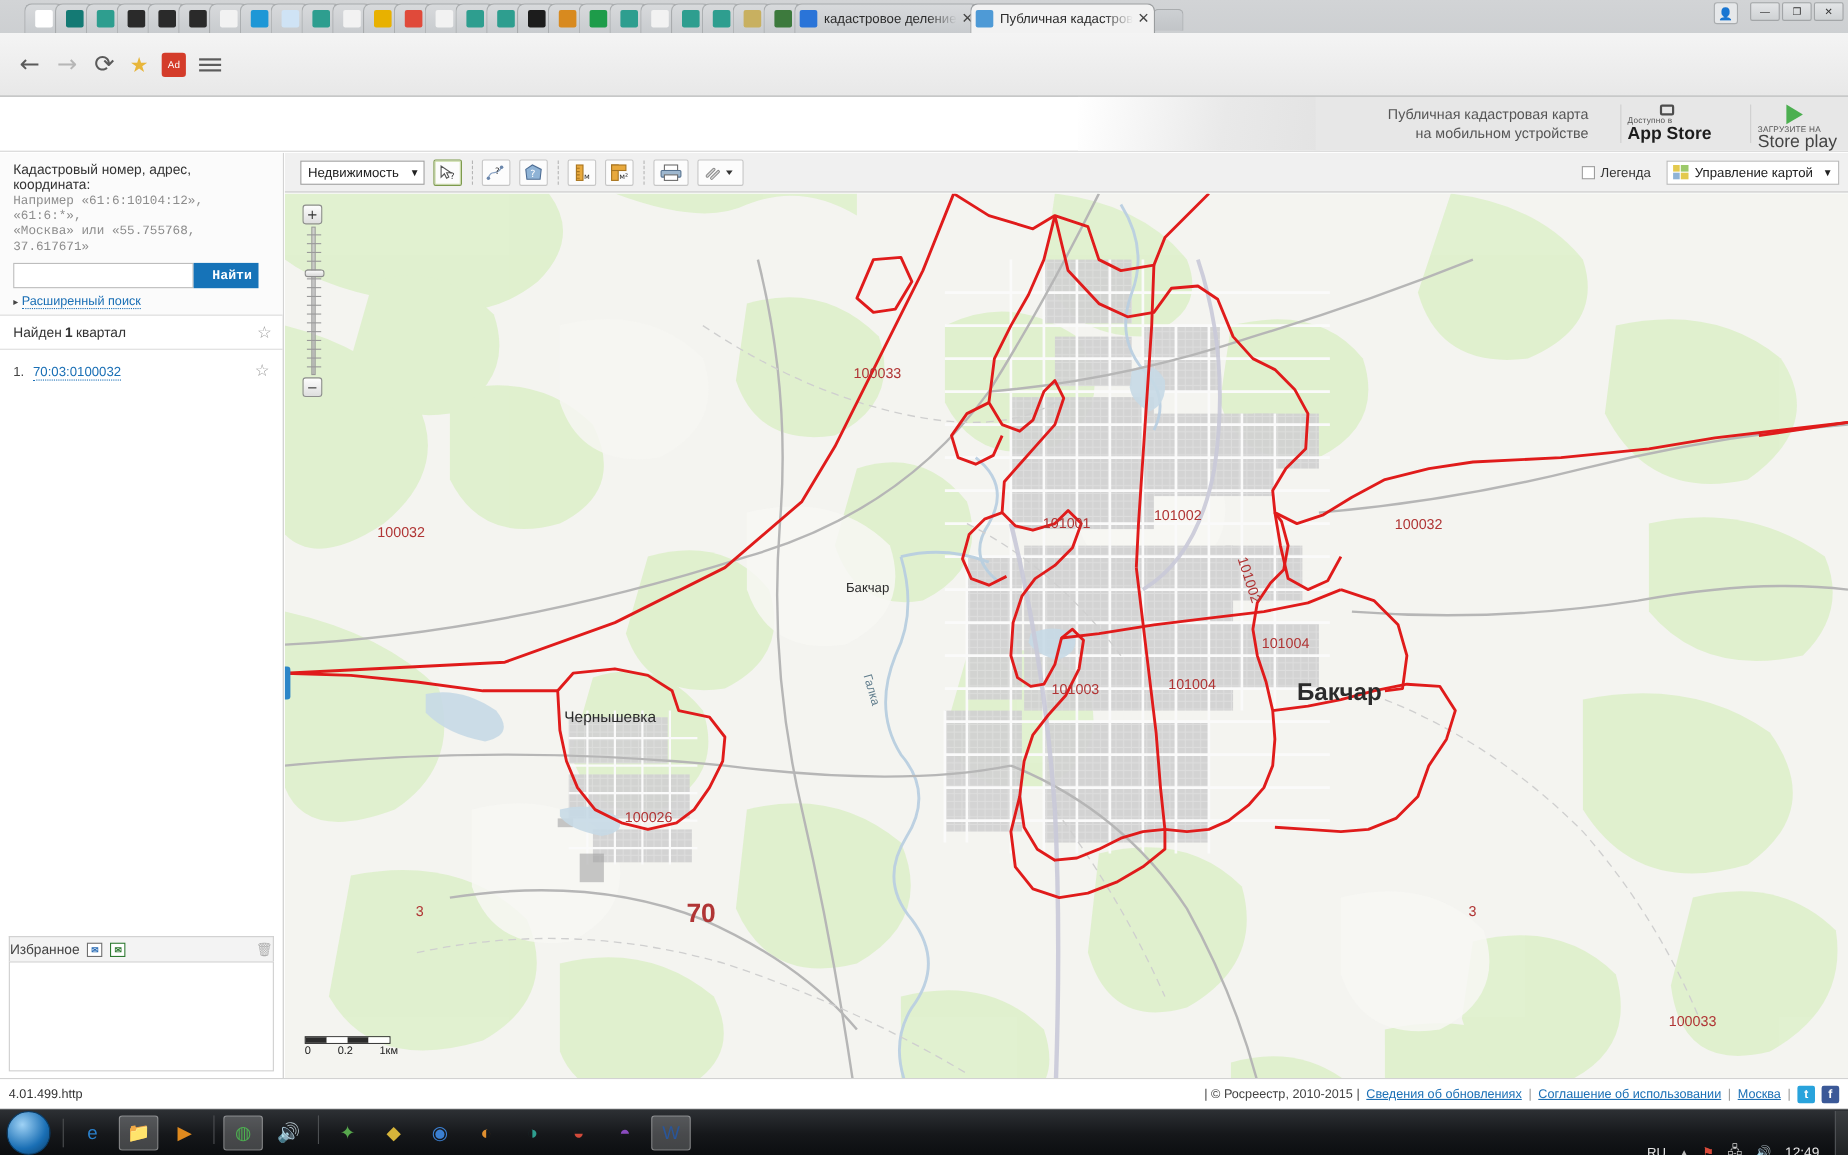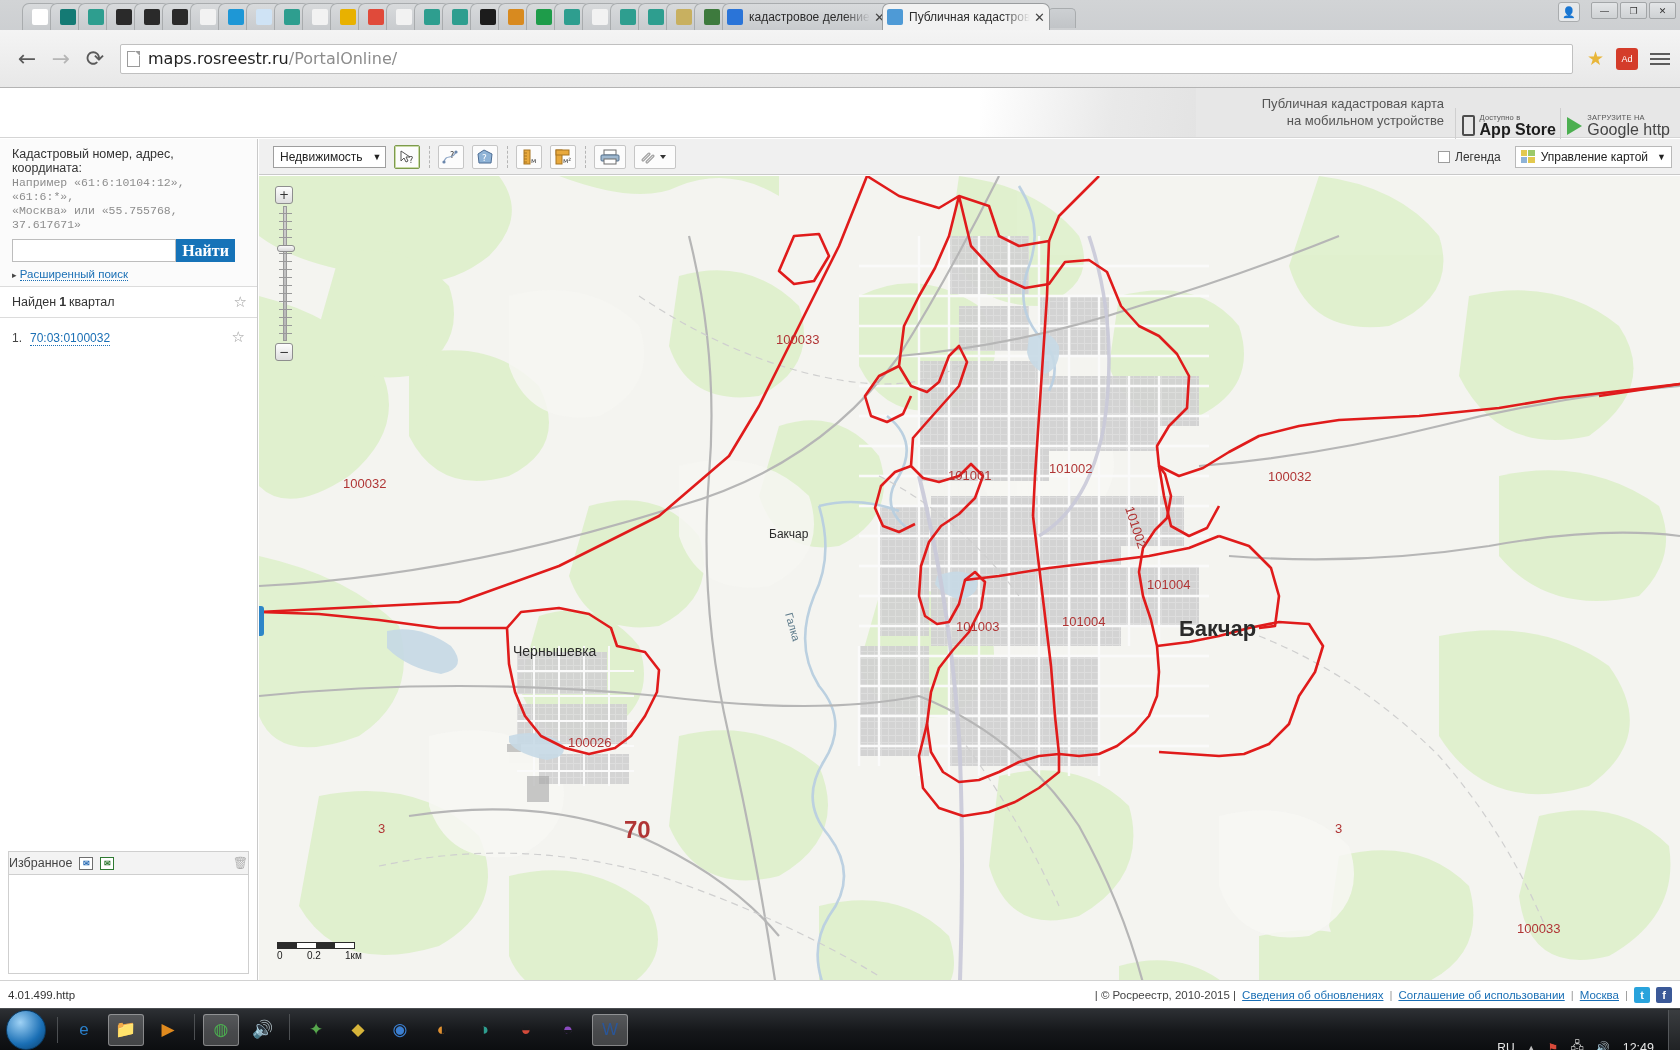--- a/index.html
+++ b/index.html
@@ -76,44 +76,44 @@
   #hdrleft { position:absolute; left:8px; top:6px; display:flex; align-items:flex-start; }
   #logo { width:26px; height:26px; position:relative; margin-right:8px; margin-top:3px;}
   #logo div { position:absolute; width:13px; height:13px; }
   #brandtxt1 { font-size:9.5px; color:#6d6d6d; letter-spacing:.4px; }
   #brandtxt2 { font-size:12.5px; color:#0b5fa5; font-weight:bold; letter-spacing:.2px; }
   #hdrshade { position:absolute; left:980px; top:0; width:220px; height:49px;
               background:linear-gradient(100deg,#fff 0%,#e9e9e9 60%,#e3e3e3 100%); }
   #hdrgrey { position:absolute; left:1196px; top:0; right:0; height:49px; background:#e7e7e7;}
   #mobiletxt { position:absolute; right:236px; top:7px; text-align:right;
                font-size:13px; color:#555; line-height:17px; }
-  .storebtn { position:absolute; top:20px; height:35px; display:flex; align-items:center;
-              padding:0 6px; border-left:1px solid #cfcfcf; }
+  .storebtn { position:absolute; top:7px; height:35px; display:flex; align-items:center;
+              padding:0 6px; border-left:1px solid #cfcfcf;flex-direction:column; }
   #appstore { right:118px; }
   #gplay { right:4px; }
   .storesub { font-size:7.5px; color:#555; letter-spacing:.2px; }
   .storemain { font-size:16px; color:#1c1c1c; font-weight:bold; line-height:16px; }
   .storemain.g { color:#444; font-weight:normal; }
   #phoneglyph { width:13px;height:21px;border:2px solid #4d4d4d;border-radius:2px;margin-right:5px;}
   #playglyph { width:0;height:0;border-left:15px solid #4caf50;border-top:9px solid transparent;
                border-bottom:9px solid transparent;margin-right:5px;}
 
   
   #sidebar { position:absolute; left:0; top:51px; width:258px; bottom:28px;
              background:#fff; border-right:1px solid #c9c9c9; }
   #searchpane { padding:8px 10px 6px 12px; border-bottom:1px solid #dcdcdc;
                 background:#fbfbfb; }
   #searchlabel { font-size:12.5px; color:#333; }
   #searchhint { font-size:11.5px; color:#8d8d8d; line-height:14px; margin-top:1px;font-family:Liberation Mono, monospace; }
   #searchrow { display:flex; margin-top:7px; }
   #searchinput { width:164px; height:23px; border:1px solid #bdbdbd; outline:none;
                  font-size:12px; padding:0 4px; font-family:"Liberation Sans",sans-serif;}
   #findbtn { width:59px; height:23px; background:#1673b8; color:#fff; border:none;
-             font-size:16px; font-weight:bold; font-family:Liberation Serif, serif;
-             cursor:pointer; }
+             font-size:12px; font-weight:bold; font-family:Liberation Mono, monospace;
+             cursor:pointer;text-align:right; }
   #advsearch { margin-top:6px; font-size:11.5px; color:#1a6fb5; }
   #advsearch span.arrow { color:#444; font-size:9px; }
   #advsearch u { text-decoration:none; border-bottom:1px dotted #1a6fb5; }
   #resulthead { height:31px; border-bottom:1px solid #dcdcdc; display:flex;
                 align-items:center; padding:0 10px 0 12px; font-size:12.5px; color:#333; }
   #resulthead b { margin:0 3px; }
   .starico { margin-left:auto; color:#9a9a9a; font-size:15px;
              font-family:"DejaVu Sans",sans-serif; }
   #resultlist { padding:10px 12px; }
   .resultitem { font-size:12px; color:#444; display:flex; align-items:baseline; }
@@ -300,24 +300,20 @@
   <div id="winbtns">
     <div class="winbtn">—</div>
     <div class="winbtn">❐</div>
     <div class="winbtn">✕</div>
   </div>
 
   <div id="navbar">
     <div class="navbtn">←</div>
     <div class="navbtn dim">→</div>
     <div class="navbtn">⟳</div>
-    <div id="omnibox">
-      <span id="pageicon"></span>
-      <span id="urltext"><b>maps.rosreestr.ru</b><span>/PortalOnline/</span></span>
-    </div>
     <div id="star">★</div>
     <div id="extico">Ad</div>
     <div id="menuico">
       <i></i>
         <i></i>
         <i></i>
     </div>
   </div>
 </div>
 
@@ -338,21 +334,21 @@
       <div>
         <div class="storesub">Доступно в</div>
         <div class="storemain">App Store</div>
       </div>
     </div>
 
     <div class="storebtn" id="gplay">
       <div id="playglyph"></div>
       <div>
         <div class="storesub">ЗАГРУЗИТЕ НА</div>
-        <div class="storemain g">Google http</div>
+        <div class="storemain g">Store play</div>
       </div>
     </div>
   </div>
 
   <div id="sidebar">
     <div id="searchpane">
       <div id="searchlabel">Кадастровый номер, адрес, координата:</div>
       <div id="searchhint">
         <div>Например «61:6:10104:12», «61:6:*»,</div>
         <div>«Москва» или «55.755768, 37.617671»</div>

